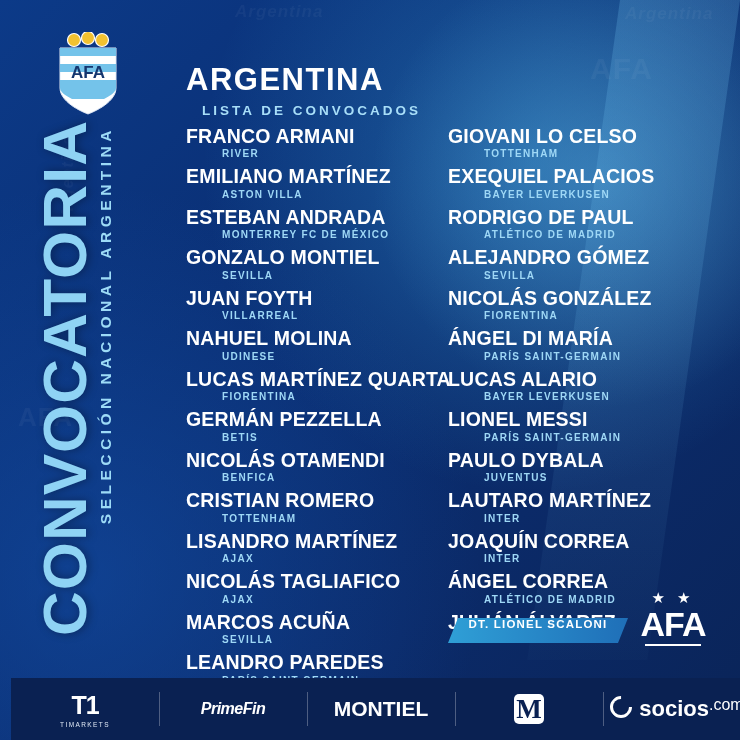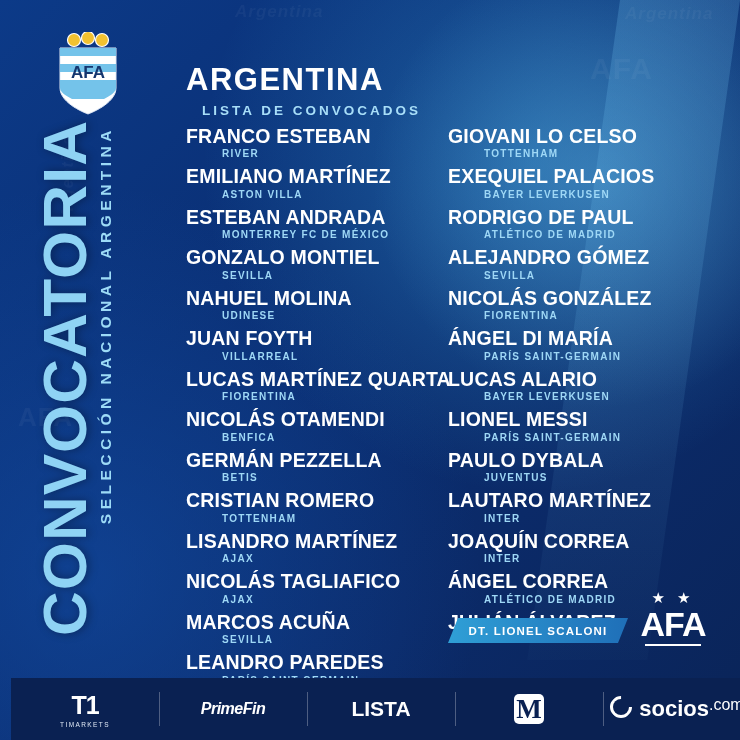--- a/index.html
+++ b/index.html
@@ -131,21 +131,20 @@
     padding-left: 36px;
   }
 
   
   .coach {
     position: absolute;
     left: 448px; top: 618px;
     width: 180px; height: 25px;
     background: linear-gradient(90deg, #2f9fd6, #1f6fb8);
     display: flex;
-    align-items: center;
     justify-content: center;
     clip-path: polygon(10px 0, 100% 0, calc(100% - 10px) 100%, 0 100%);
   }
   .coach span {
     font-size: 11.5px;
     font-weight: bold;
     color: #ffffff;
     letter-spacing: 1.2px;
   }
   .afa-mark {
@@ -264,54 +263,54 @@
   </div>
 
   <div class="header">
     <h1>ARGENTINA</h1>
     <div class="sub">LISTA DE CONVOCADOS</div>
   </div>
 
   <div class="cols">
     <div class="col">
       <div class="player">
-          <div class="p-name">FRANCO ESTEBAN</div>
+          <div class="p-name">FRANCO ARMANI</div>
           <div class="p-club">RIVER</div>
         </div>
       <div class="player">
           <div class="p-name">EMILIANO MARTÍNEZ</div>
           <div class="p-club">ASTON VILLA</div>
         </div>
       <div class="player">
           <div class="p-name">ESTEBAN ANDRADA</div>
           <div class="p-club">MONTERREY FC DE MÉXICO</div>
         </div>
       <div class="player">
           <div class="p-name">GONZALO MONTIEL</div>
           <div class="p-club">SEVILLA</div>
         </div>
       <div class="player">
+          <div class="p-name">JUAN FOYTH</div>
+          <div class="p-club">VILLARREAL</div>
+        </div>
+      <div class="player">
           <div class="p-name">NAHUEL MOLINA</div>
           <div class="p-club">UDINESE</div>
         </div>
       <div class="player">
-          <div class="p-name">JUAN FOYTH</div>
-          <div class="p-club">VILLARREAL</div>
-        </div>
-      <div class="player">
           <div class="p-name">LUCAS MARTÍNEZ QUARTA</div>
           <div class="p-club">FIORENTINA</div>
         </div>
       <div class="player">
+          <div class="p-name">GERMÁN PEZZELLA</div>
+          <div class="p-club">BETIS</div>
+        </div>
+      <div class="player">
           <div class="p-name">NICOLÁS OTAMENDI</div>
           <div class="p-club">BENFICA</div>
-        </div>
-      <div class="player">
-          <div class="p-name">GERMÁN PEZZELLA</div>
-          <div class="p-club">BETIS</div>
         </div>
       <div class="player">
           <div class="p-name">CRISTIAN ROMERO</div>
           <div class="p-club">TOTTENHAM</div>
         </div>
       <div class="player">
           <div class="p-name">LISANDRO MARTÍNEZ</div>
           <div class="p-club">AJAX</div>
         </div>
       <div class="player">
@@ -400,21 +399,21 @@
 
   <div class="sponsors">
     <div class="sp">
       <div class="sp-t1">T1</div>
       <div class="sp-t1-sub">TIMARKETS</div>
     </div>
     <div class="sp">
       <div class="sp-prime">PrimeFin</div>
     </div>
     <div class="sp">
-      <div class="sp-konami">LISTA</div>
+      <div class="sp-konami">MONTIEL</div>
     </div>
     <div class="sp">
       <div class="mc-badge">
         <span class="sp-mc">M</span>
       </div>
     </div>
     <div class="sp">
       <div class="sp-socios">
         <span class="socios-logo"></span>
         <span>socios</span>

